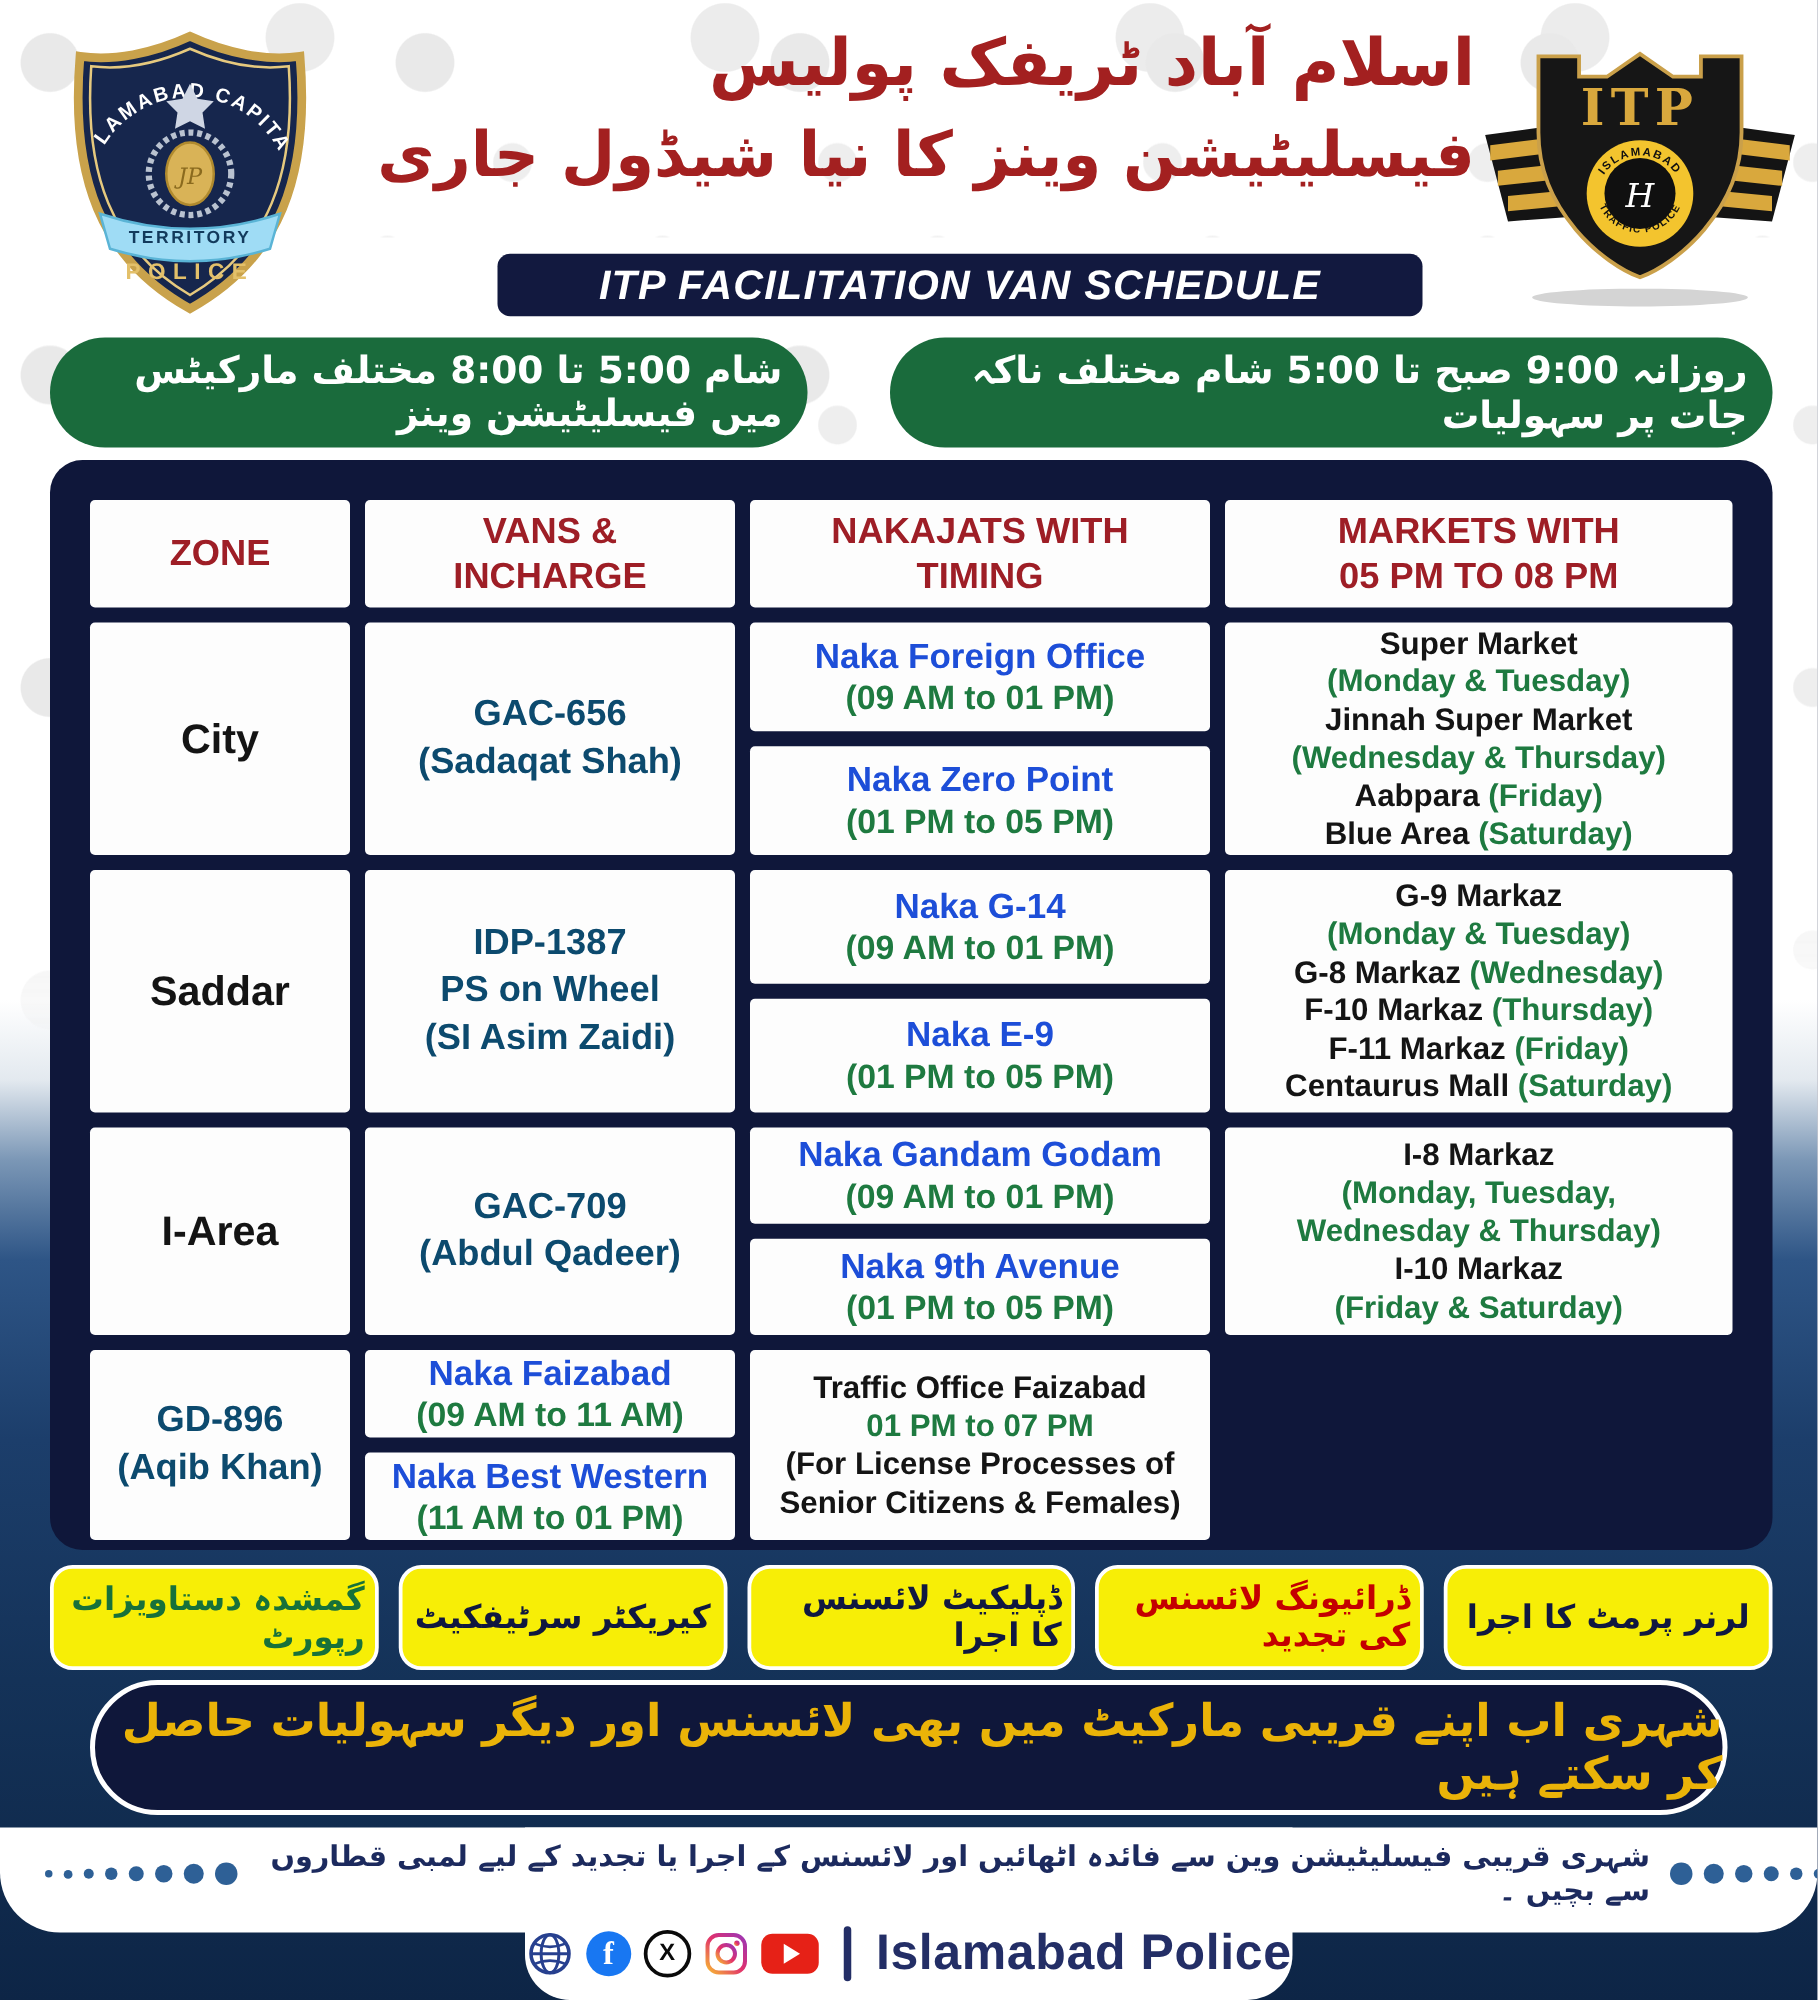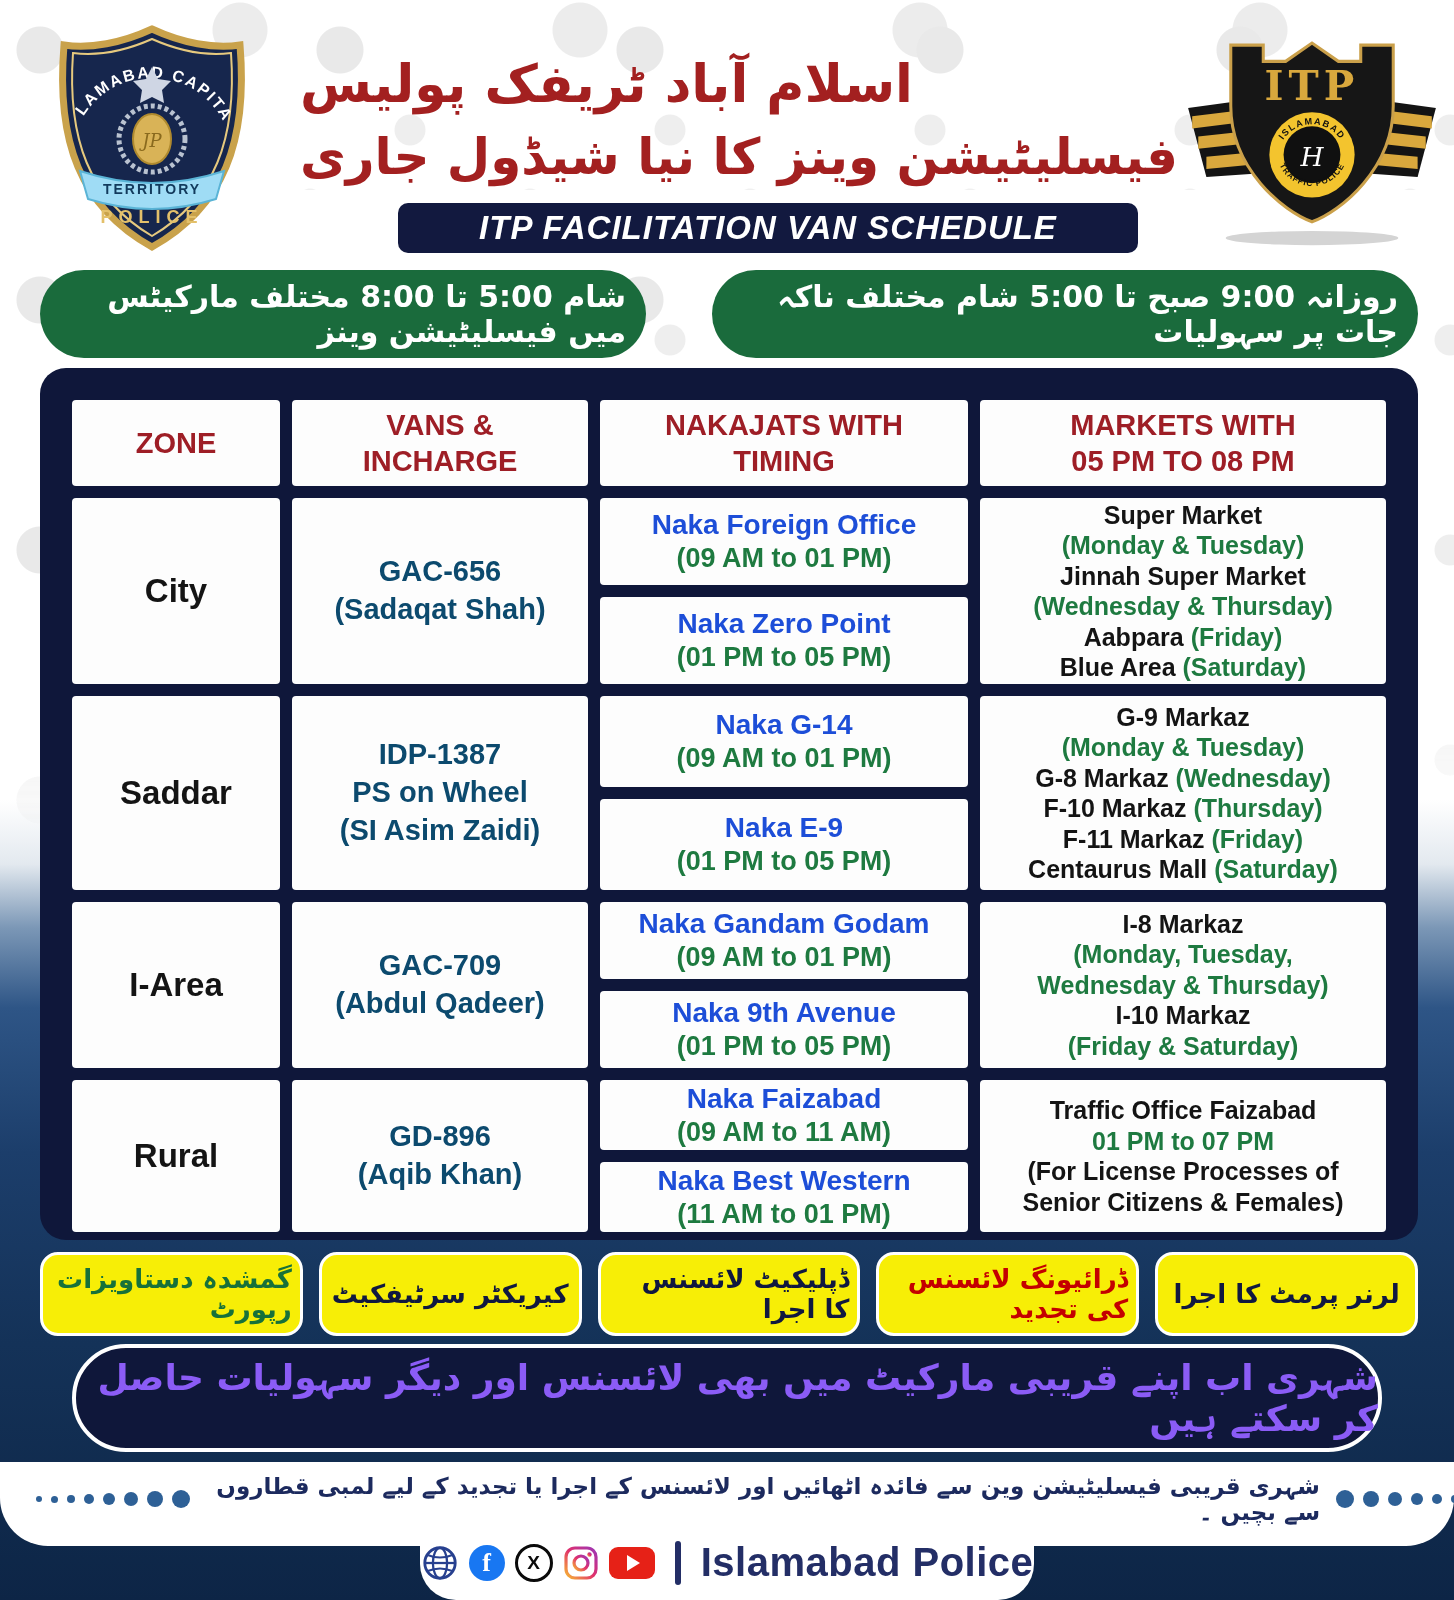--- a/index.html
+++ b/index.html
@@ -11,21 +11,21 @@
       radial-gradient(circle 24px at 40px 50px,#e7e7e7 23px,transparent 24px),
       radial-gradient(circle 16px at 150px 130px,#ededed 15px,transparent 16px),
       radial-gradient(circle 28px at 240px 30px,#eaeaea 27px,transparent 28px),
       radial-gradient(circle 12px at 90px 200px,#efefef 11px,transparent 12px);
     background-size:300px 250px,260px 210px,340px 280px,220px 190px;
     -webkit-mask-image:linear-gradient(180deg,#000 70%,transparent 100%);
     mask-image:linear-gradient(180deg,#000 70%,transparent 100%);}
   .urdu{font-family:"DejaVu Sans",sans-serif;}
   .police-badge{position:absolute;left:52px;top:22px;width:200px;height:232px;z-index:2;}
   .itp-logo{position:absolute;left:1180px;top:16px;width:264px;height:240px;z-index:2;}
-  .title-wrap{position:absolute;left:300px;top:14px;width:880px;text-align:left;color:#a32020;z-index:2;margin-top:33px;}
+  .title-wrap{position:absolute;left:300px;top:14px;width:880px;text-align:right;color:#a32020;z-index:2;}
   .title-l1{font-size:52px;font-weight:bold;line-height:1.45;}
   .title-l2{font-size:50px;font-weight:bold;line-height:1.4;}
   .banner{position:absolute;left:398px;top:203px;width:740px;height:50px;background:#12193f;border-radius:10px;
     color:#fff;display:flex;align-items:center;justify-content:center;
     font-style:italic;font-weight:800;font-size:33px;letter-spacing:1px;z-index:3;}
   .bar{position:absolute;top:270px;height:88px;background:#1a6b3c;border-radius:44px;color:#fff;
     display:flex;align-items:center;justify-content:center;font-size:30px;font-weight:bold;z-index:2;padding:4px 20px;box-sizing:border-box;}
   .bar-left{left:40px;width:606px;}
   .bar-right{left:712px;width:706px;}
   .schedule{position:absolute;left:40px;top:368px;width:1378px;height:872px;background:#0f173a;border-radius:26px;
@@ -40,21 +40,21 @@
   .naka-cell{flex:1;}
   .naka-name{font-size:28px;font-weight:800;color:#1d4ed8;line-height:1.25;}
   .naka-time{font-size:27px;font-weight:800;color:#1e7a40;line-height:1.25;}
   .mkt-line{font-size:25px;font-weight:800;line-height:1.22;}
   .seg-dark{color:#141414;} .seg-green{color:#1e7a40;}
   .badges{position:absolute;left:40px;top:1252px;width:1378px;height:84px;display:flex;gap:16px;z-index:2;}
   .badge{flex:1;background:#f7ee06;border-radius:18px;border:3px solid #ffffff;display:flex;align-items:center;justify-content:center;
     font-size:26px;font-weight:bold;box-sizing:border-box;padding:12px 8px;}
   .badge.green{color:#17713a;} .badge.navy{color:#101840;} .badge.red{color:#c40000;}
   .notice{position:absolute;left:72px;top:1344px;width:1310px;height:108px;background:#0f173a;border:4px solid #ffffff;
-    border-radius:54px;color:#8b5cf6;display:flex;align-items:center;justify-content:center;font-size:36px;font-weight:bold;z-index:2;box-sizing:border-box;}
+    border-radius:54px;color:#eab308;display:flex;align-items:center;justify-content:center;font-size:36px;font-weight:bold;z-index:2;box-sizing:border-box;}
   .bottom-band{position:absolute;left:0;top:1462px;width:1454px;height:84px;background:#ffffff;border-radius:0 0 48px 48px;z-index:3;}
   .bottom-tab{position:absolute;left:420px;top:1462px;width:614px;height:138px;background:#ffffff;border-radius:0 0 36px 36px;z-index:3;}
   .footnote{position:absolute;left:0;top:1468px;width:100%;height:62px;display:flex;align-items:center;justify-content:center;gap:16px;z-index:5;padding-left:36px;}
   .footnote-text{color:#1c2a5e;font-size:23px;font-weight:bold;}
   .dotrow{display:flex;align-items:center;gap:9px;}
   .dot{border-radius:50%;background:#2e6096;display:inline-block;}
   .footer{position:absolute;left:0;top:1540px;width:100%;display:flex;align-items:center;justify-content:center;gap:10px;z-index:6;}
   .icon{display:inline-flex;align-items:center;justify-content:center;}
   .fb{width:36px;height:36px;border-radius:50%;background:#1877f2;color:#fff;font-weight:bold;font-size:26px;font-family:"Liberation Serif",serif;}
   .xx{width:32px;height:32px;border-radius:50%;background:#fff;border:3px solid #0a0a0a;color:#0a0a0a;font-weight:900;font-size:19px;}
@@ -202,21 +202,20 @@
           <div class="naka-time">(01 PM to 05 PM)</div>
         </div>
       </div>
       <div class="cell">
         <div class="mkt-line"><span class="seg-dark">I-8 Markaz</span></div>
         <div class="mkt-line"><span class="seg-green">(Monday, Tuesday,</span></div>
         <div class="mkt-line"><span class="seg-green">Wednesday &amp; Thursday)</span></div>
         <div class="mkt-line"><span class="seg-dark">I-10 Markaz</span></div>
         <div class="mkt-line"><span class="seg-green">(Friday &amp; Saturday)</span></div>
       </div>
-      <div class="cell zone">Rural</div>
       <div class="cell">
         <div class="van-line">GD-896</div>
         <div class="van-line">(Aqib Khan)</div>
       </div>
       <div class="naka-col">
         <div class="cell naka-cell">
           <div class="naka-name">Naka Faizabad</div>
           <div class="naka-time">(09 AM to 11 AM)</div>
         </div>
         <div class="cell naka-cell">

